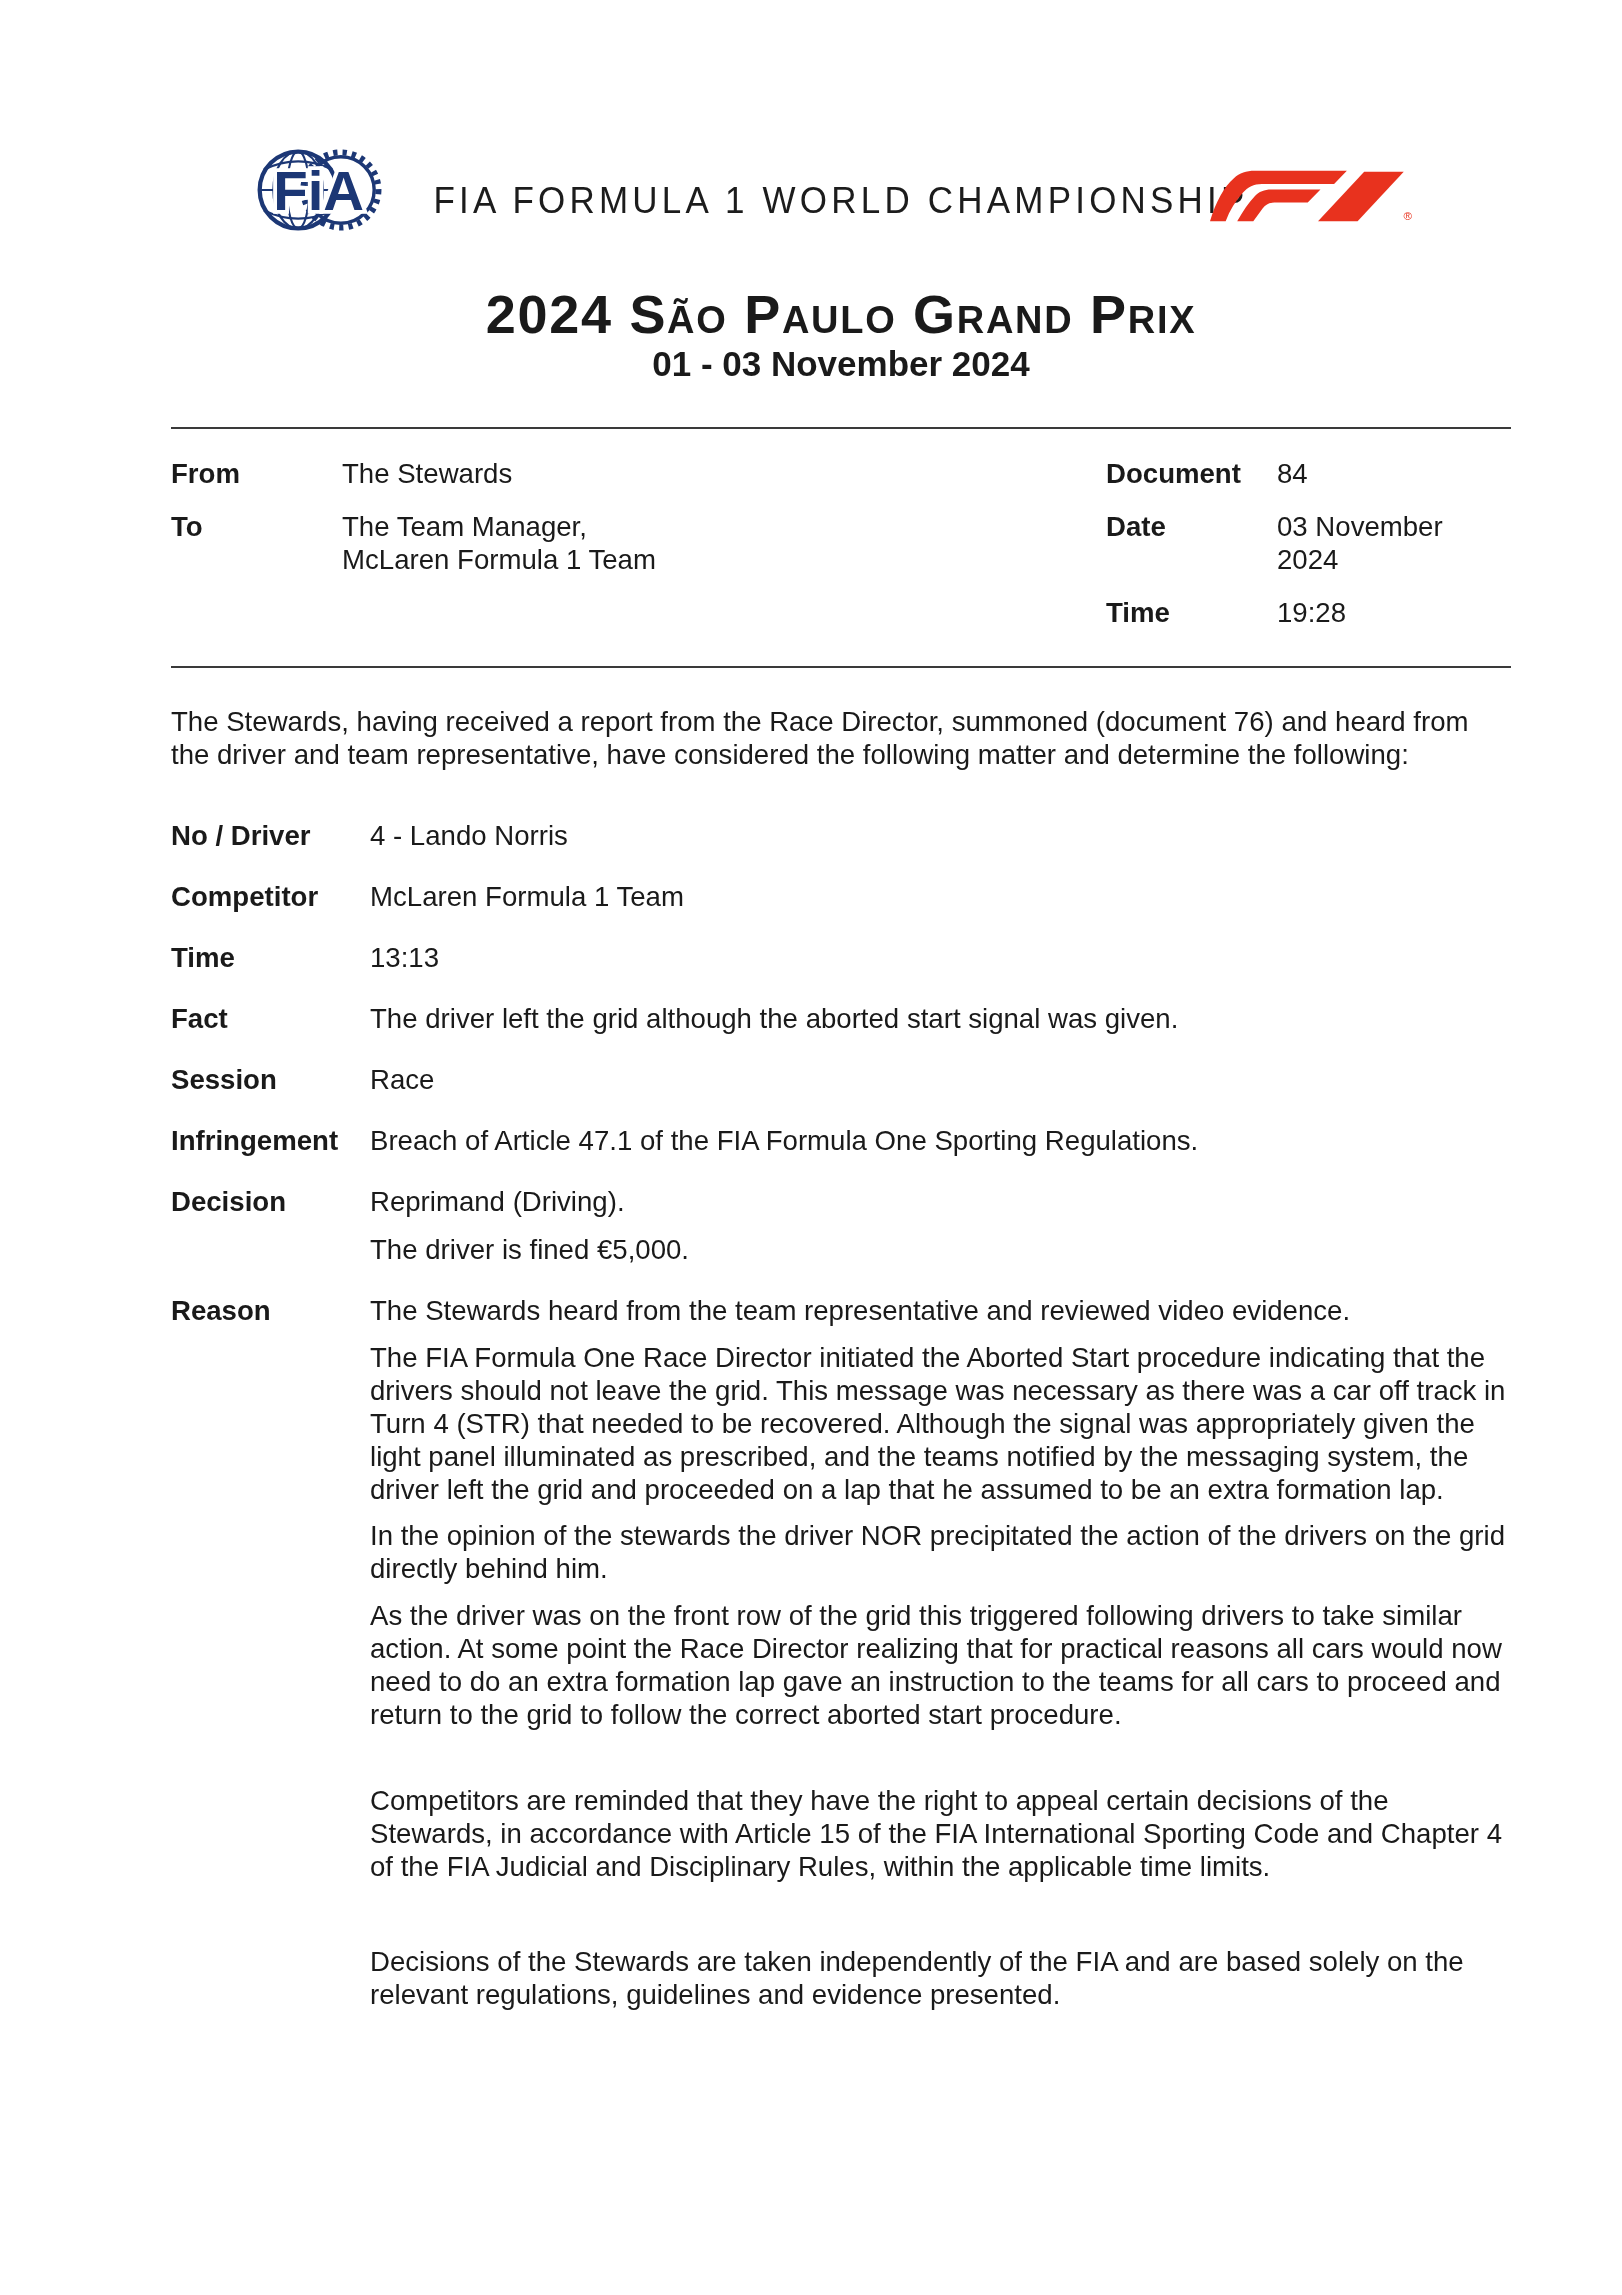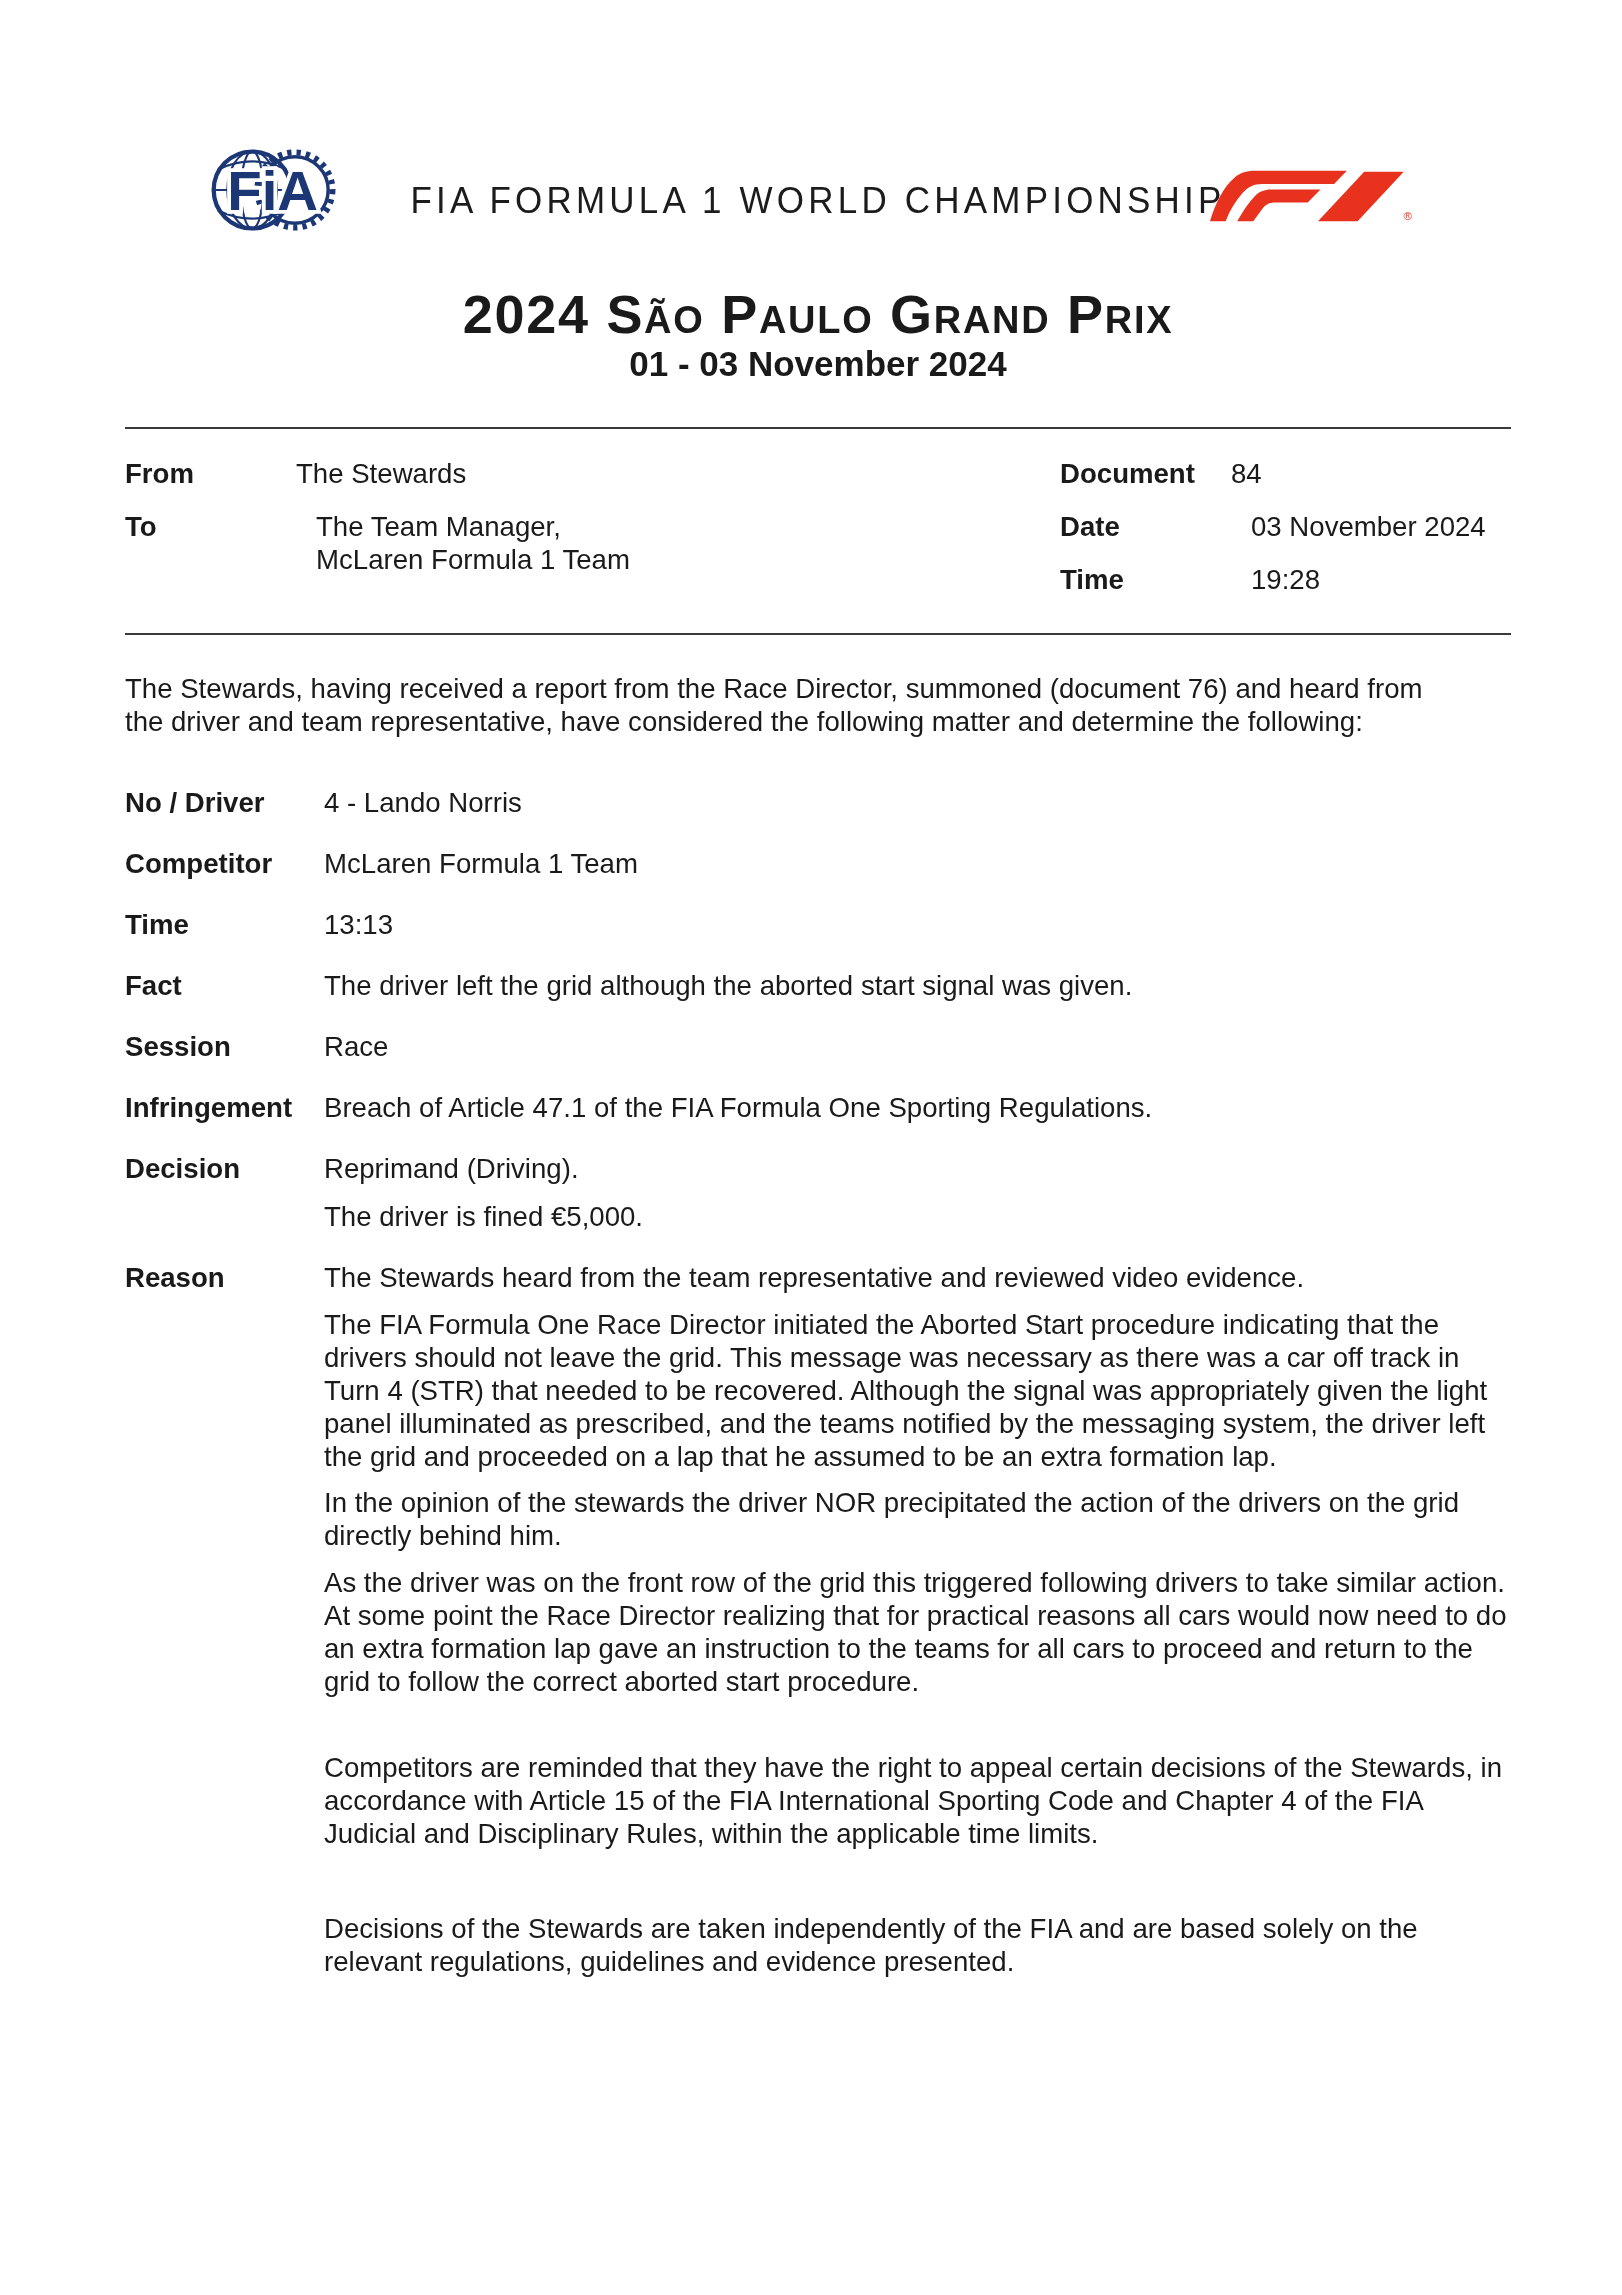--- a/index.html
+++ b/index.html
@@ -1,21 +1,21 @@
 <!DOCTYPE html>
 <html style="font-size:13.4px"><head>
 <meta charset="utf-8">
 <style>
   html,body { margin:0; padding:0; background:#888; }
   .page {
     width:1622px; height:2295px; background:#ffffff; margin:0 auto;
     font-family:"Liberation Sans", sans-serif; color:#1a1a1a;
     font-size:27.6px; position:relative; overflow:hidden;
   }
-  .content { padding:0 111px 0 125px; }
+  .content { padding:0 111px 0 125px;margin-left:46px; }
 
   
   .header { position:relative; margin-top:150px; height:96px; }
   .fia-logo { position:absolute; left:84px; top:-6.7px; }
   .championship {
     text-align:center; font-size:35px; letter-spacing:4.2px; color:#1c1c1c;
     padding-top:30px; font-weight:normal; transform:scaleY(1.04);
   }
   .f1-logo { position:absolute; right:99px; top:20px; }
 
@@ -26,21 +26,21 @@
   .event-dates { text-align:center; font-weight:bold; font-size:35px; margin-top:0px; }
 
   
   .meta {
     margin-top:43px; border-top:2.5px solid #3a3a3a; border-bottom:2.5px solid #3a3a3a;
     padding:28px 0 37px; display:flex;
   }
   .meta-left { width:935px; }
   .meta-right { flex:1; }
   .meta-row { display:grid; grid-template-columns:171px 1fr; line-height:33px; }
-  .meta-row + .meta-row { margin-top:20px;gap:20px; }
+  .meta-row + .meta-row { margin-top:20px; }
   .meta-label { font-weight:bold; }
 
   .intro { margin-top:37px; max-width:1336px; line-height:33px; }
 
   
   .fields { margin-top:48px; }
   .row { display:grid; grid-template-columns:199px 1fr; margin-bottom:28px; line-height:33px; }
   .row .label { font-weight:bold; }
   .row p { margin:0 0 13.4px 0; }
   .row p:last-child { margin-bottom:0; }

